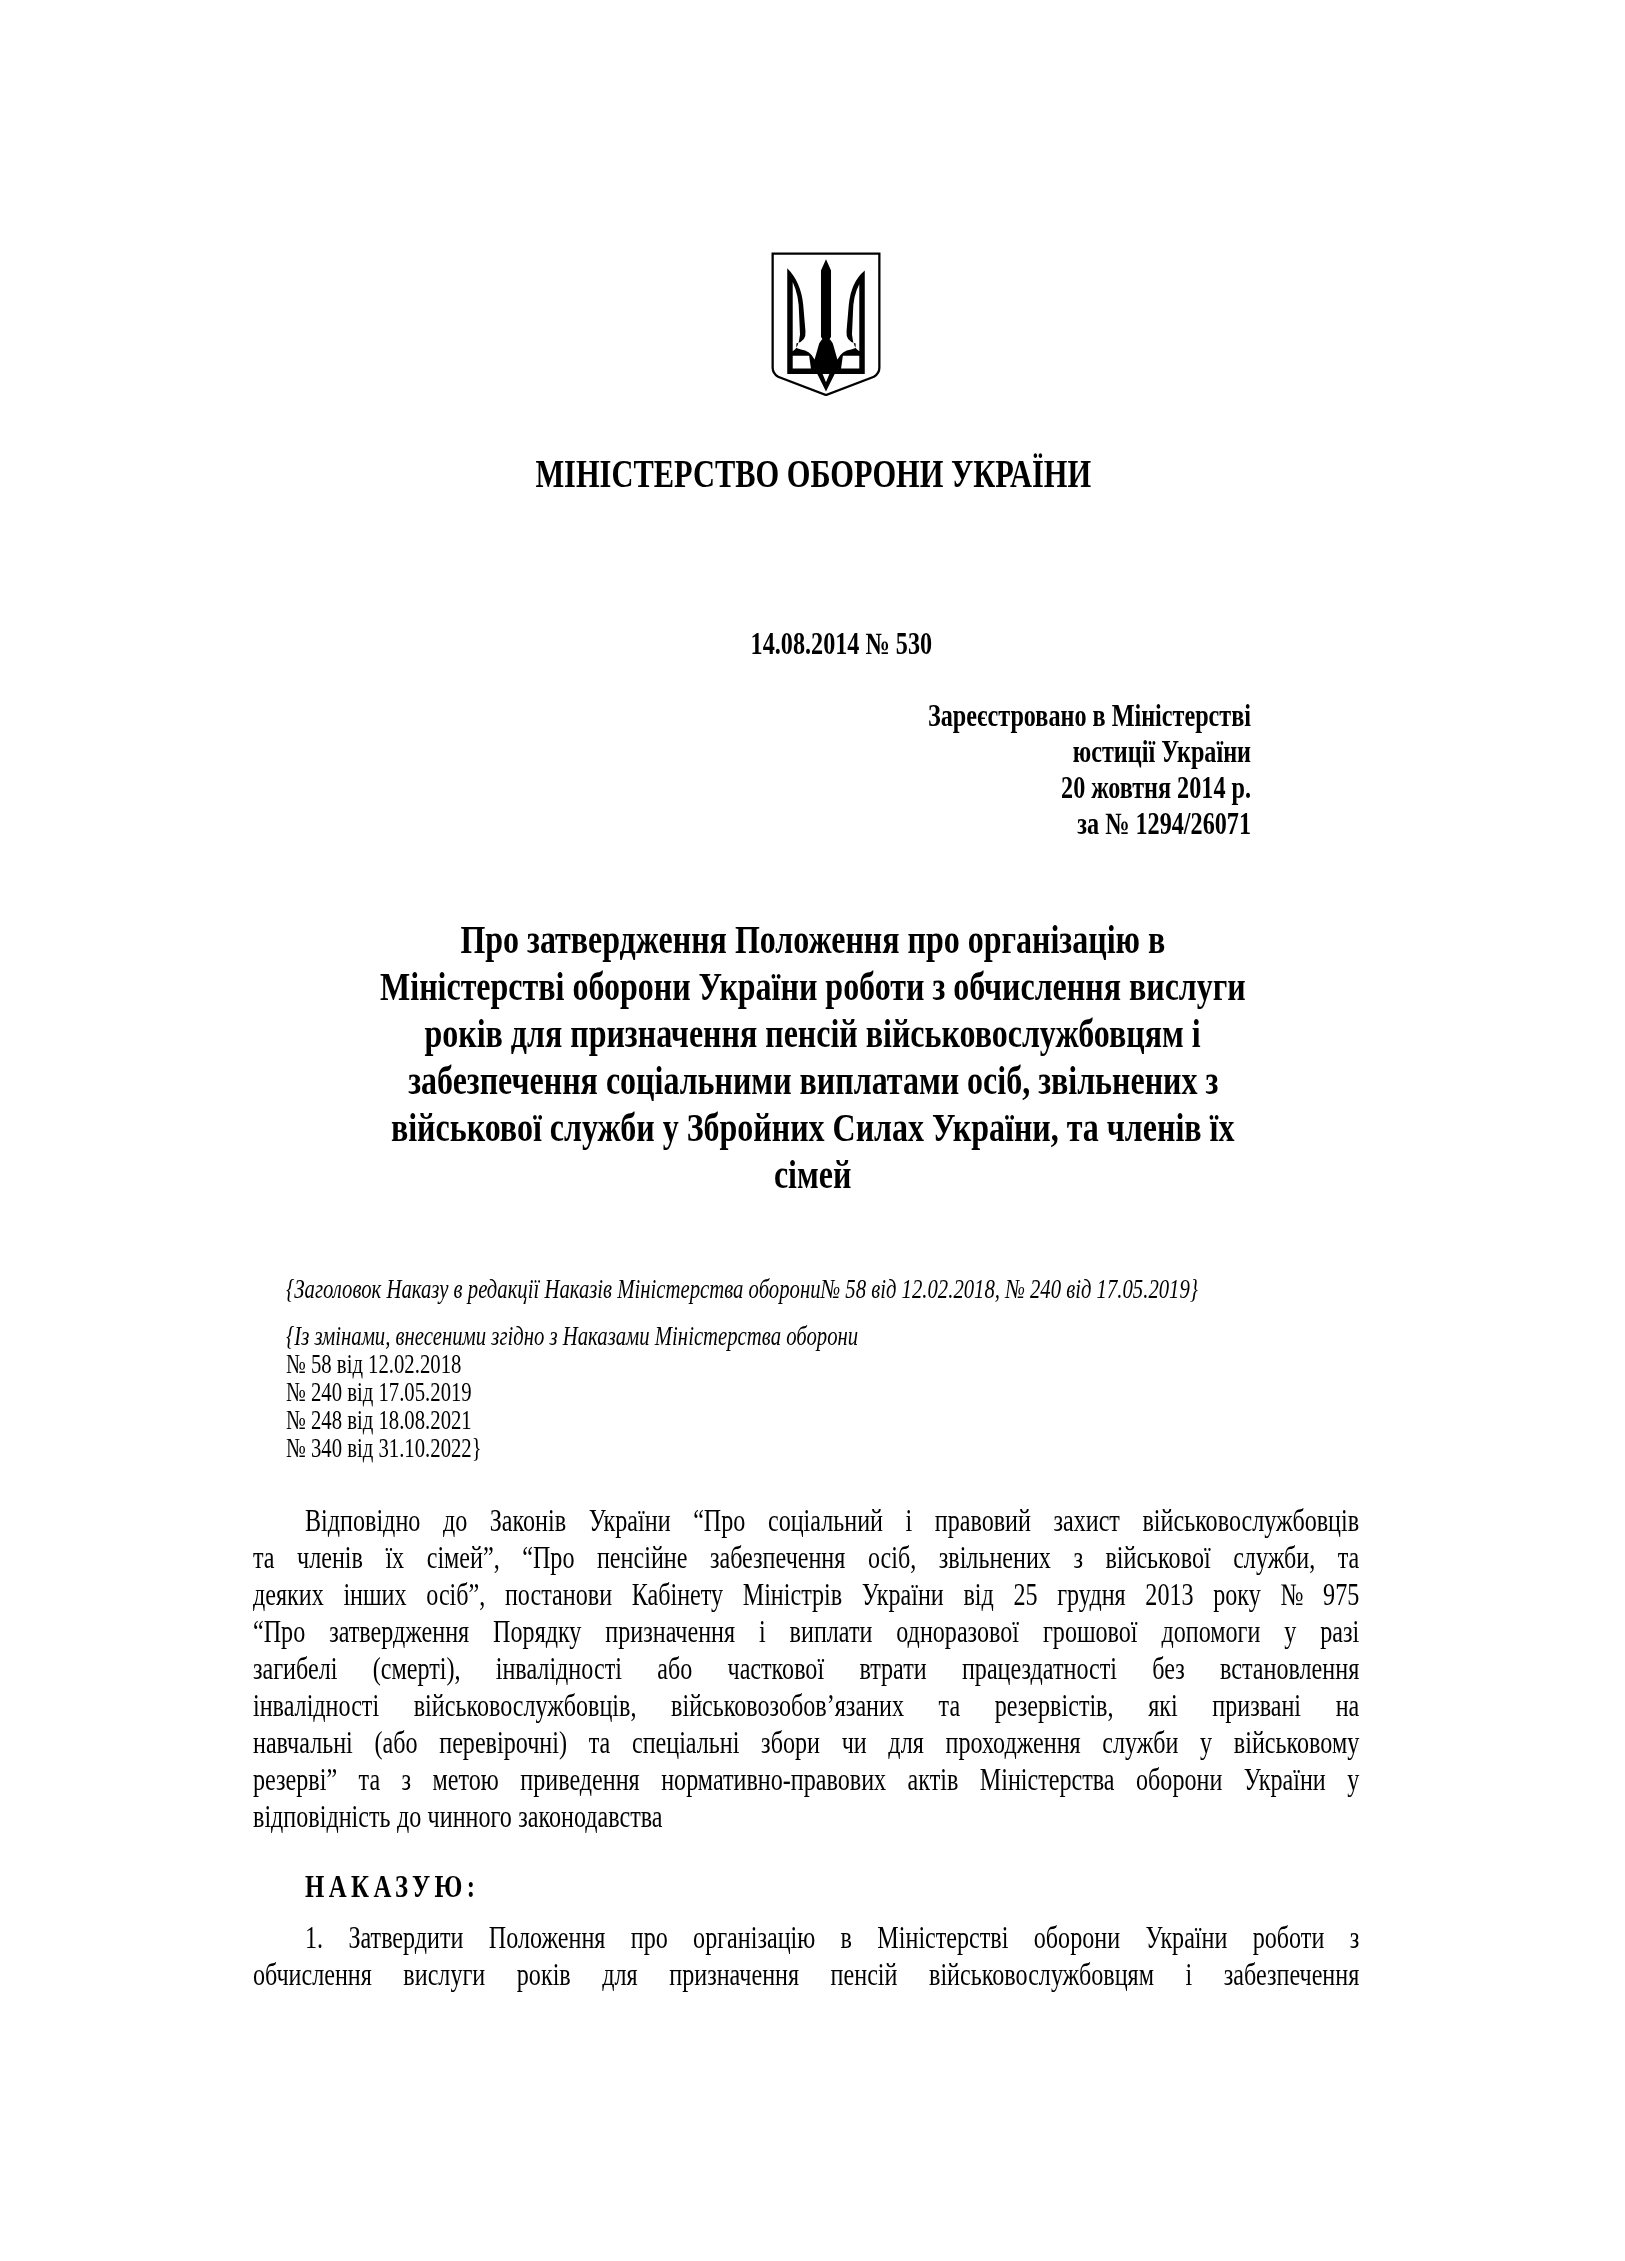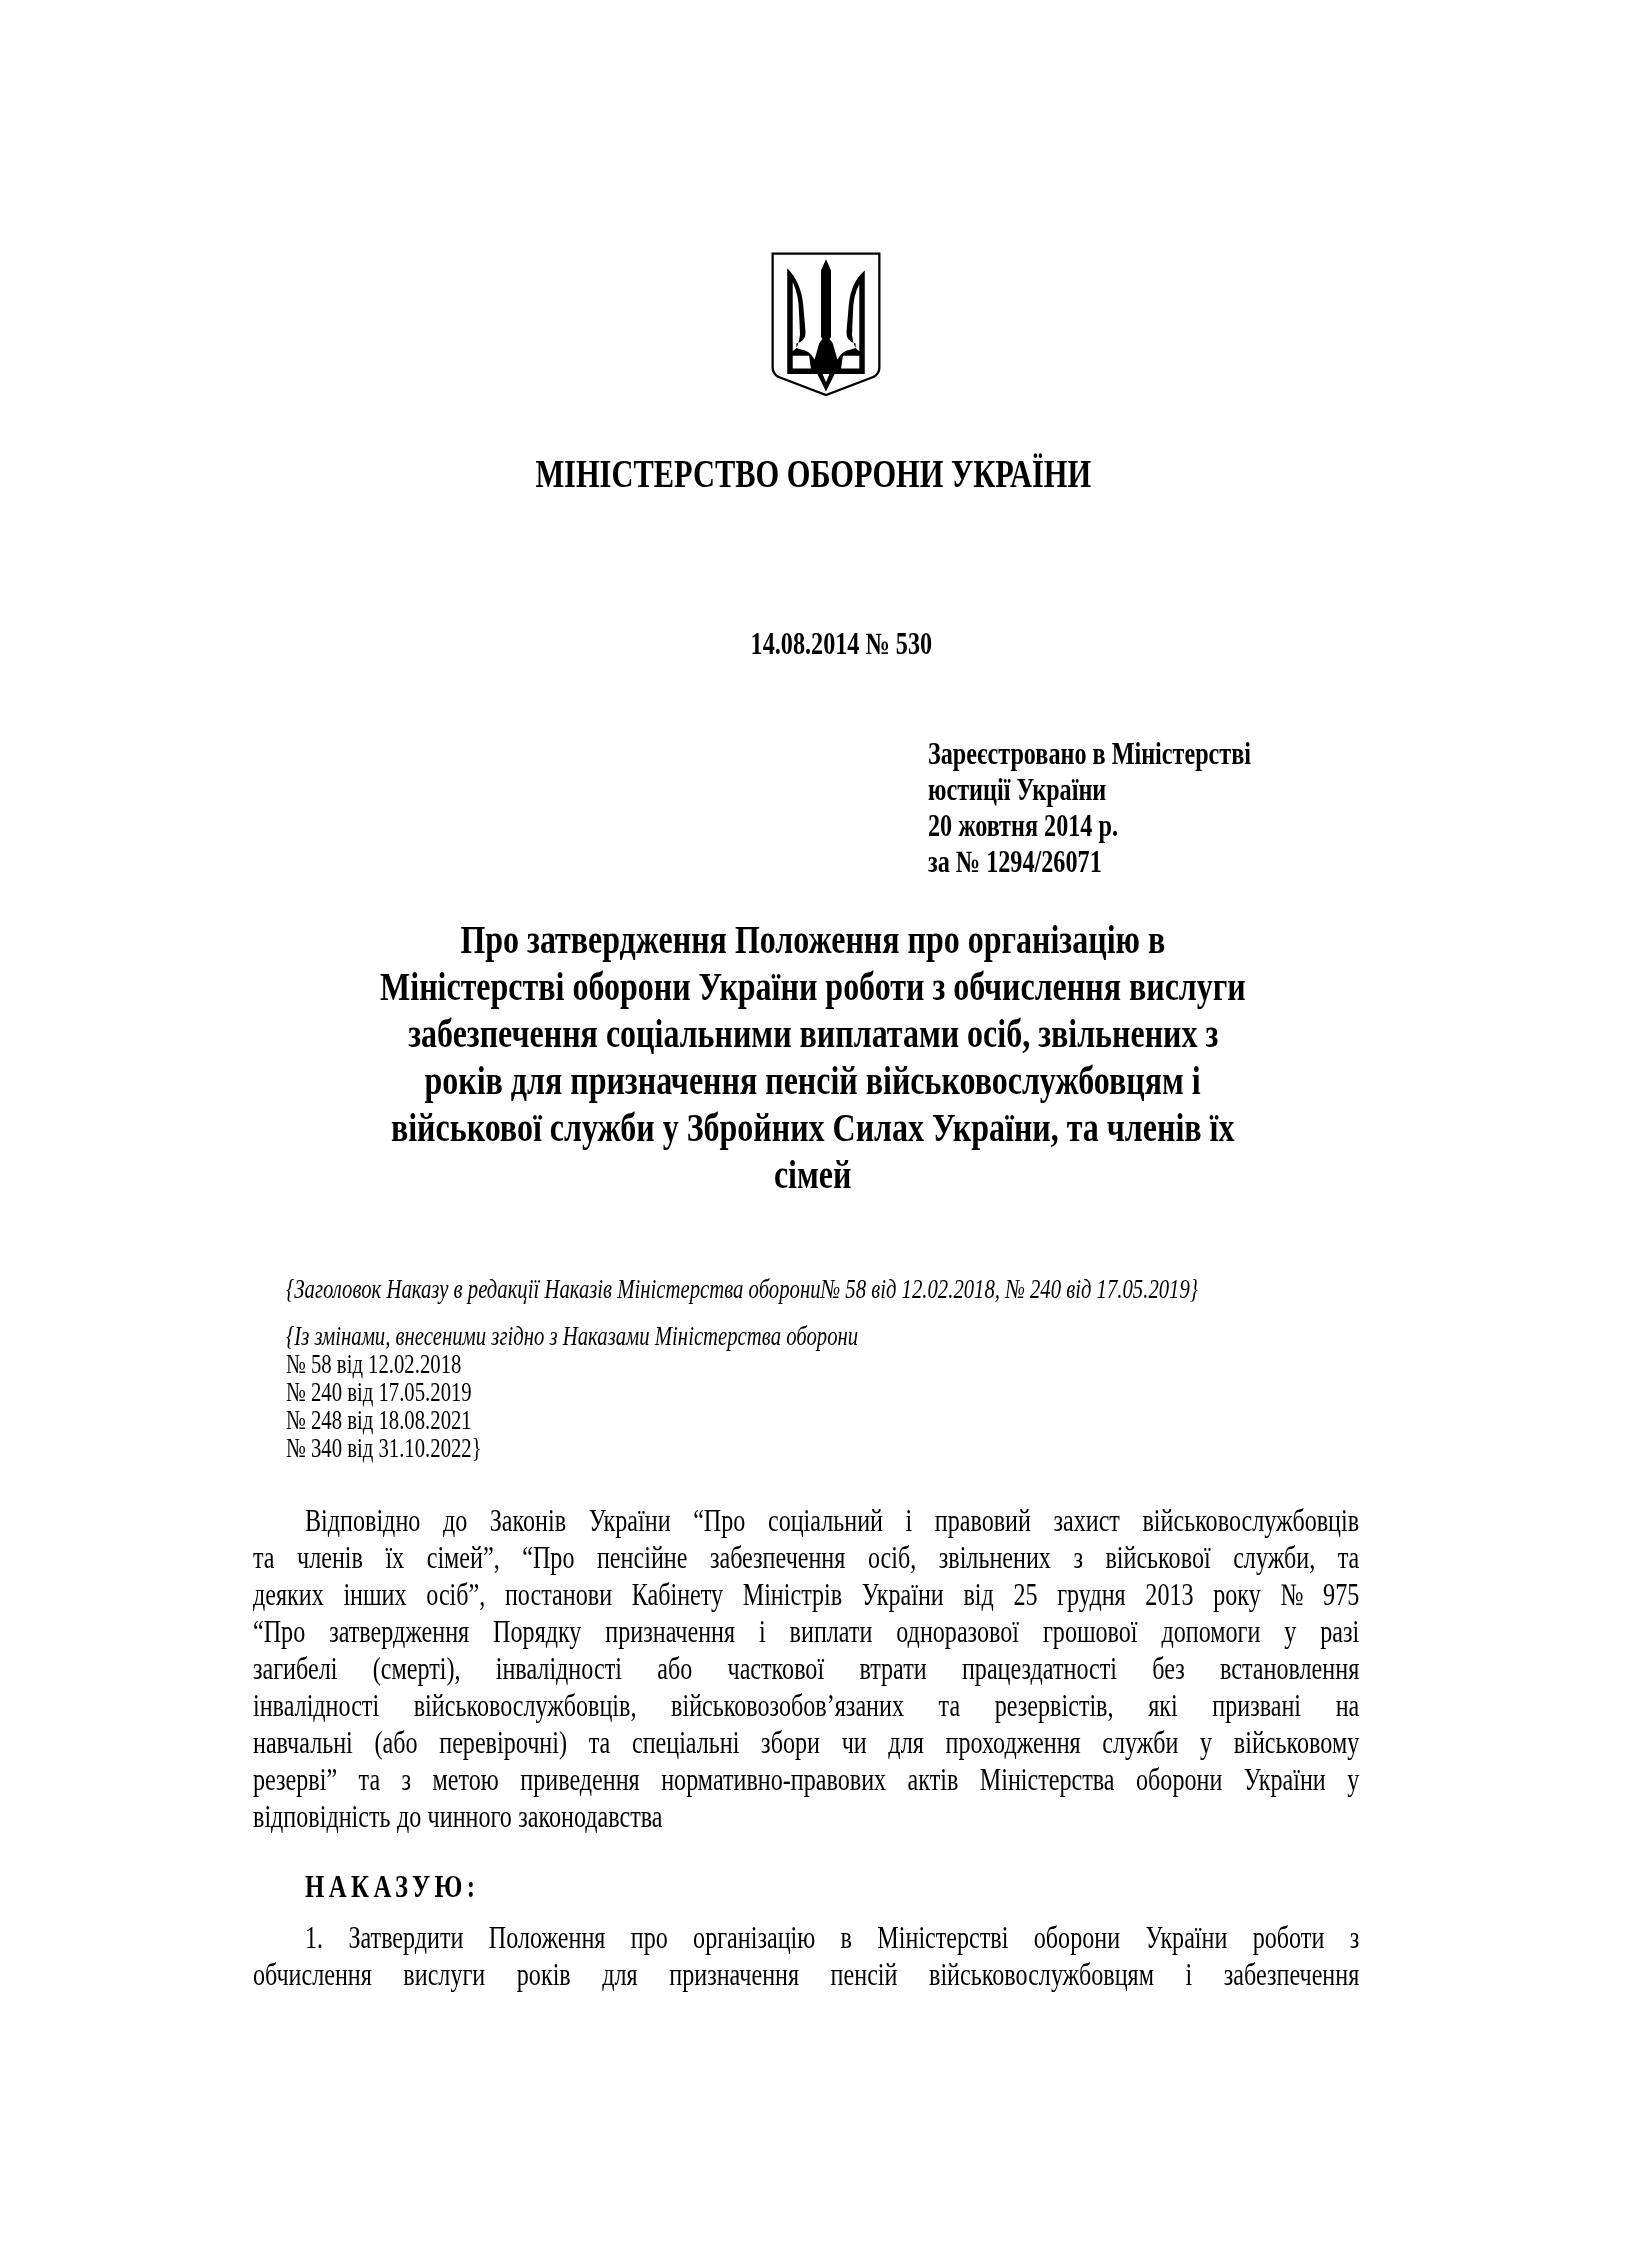--- a/index.html
+++ b/index.html
@@ -13,21 +13,21 @@
 
   .ministry { top: 451px; font-size: 39px; font-weight: bold; line-height: 46px; }
   .ministry .condensed { transform: scaleX(0.78); }
 
   .order-word { top: 537px; font-size: 47px; font-weight: bold; line-height: 55px; }
   .order-word .condensed { transform: scaleX(0.78); }
 
   .order-date { top: 626px; font-size: 31px; font-weight: bold; line-height: 36px; margin-left: 28px; }
   .order-date .condensed { transform: scaleX(0.78); }
 
-  .registration { position: absolute; left: 928px; top: 736px; font-size: 31px; font-weight: bold; line-height: 36px; white-space: nowrap; }
+  .registration { position: absolute; left: 928px; top: 698px; font-size: 31px; font-weight: bold; line-height: 36px; white-space: nowrap; text-align: right; }
   .registration .reg-line { display: block; transform: scaleX(0.78); transform-origin: left top; }
 
   .title { position: absolute; left: 0; top: 916px; width: 1626px; text-align: center; font-size: 41px; font-weight: bold; line-height: 47px; }
   .title .t-line { display: block; white-space: nowrap; }
   .title .t-line span { display: inline-block; transform: scaleX(0.78); transform-origin: center top; }
 
   .note { position: absolute; left: 286px; font-size: 28px; line-height: 28px; white-space: nowrap; }
   .note .n-line { display: block; transform: scaleX(0.74); transform-origin: left top; }
   .note .italic { font-style: italic; }
   .note1 { top: 1275px; }
@@ -71,22 +71,22 @@
   <div class="registration">
     <span class="reg-line">Зареєстровано в Міністерстві</span>
     <span class="reg-line">юстиції України</span>
     <span class="reg-line">20 жовтня 2014 р.</span>
     <span class="reg-line">за № 1294/26071</span>
   </div>
 
   <div class="title">
     <span class="t-line"><span>Про затвердження Положення про організацію в</span></span>
     <span class="t-line"><span>Міністерстві оборони України роботи з обчислення вислуги</span></span>
+    <span class="t-line"><span>років для призначення пенсій військовослужбовцям і</span></span>
     <span class="t-line"><span>забезпечення соціальними виплатами осіб, звільнених з</span></span>
-    <span class="t-line"><span>років для призначення пенсій військовослужбовцям і</span></span>
     <span class="t-line"><span>військової служби у Збройних Силах України, та членів їх</span></span>
     <span class="t-line"><span>сімей</span></span>
   </div>
 
   <div class="note note1">
     <span class="n-line italic">{Заголовок Наказу в редакції Наказів Міністерства оборони№ 58 від 12.02.2018, № 240 від 17.05.2019}</span>
   </div>
 
   <div class="note note2">
     <span class="n-line italic">{Із змінами, внесеними згідно з Наказами Міністерства оборони</span>

